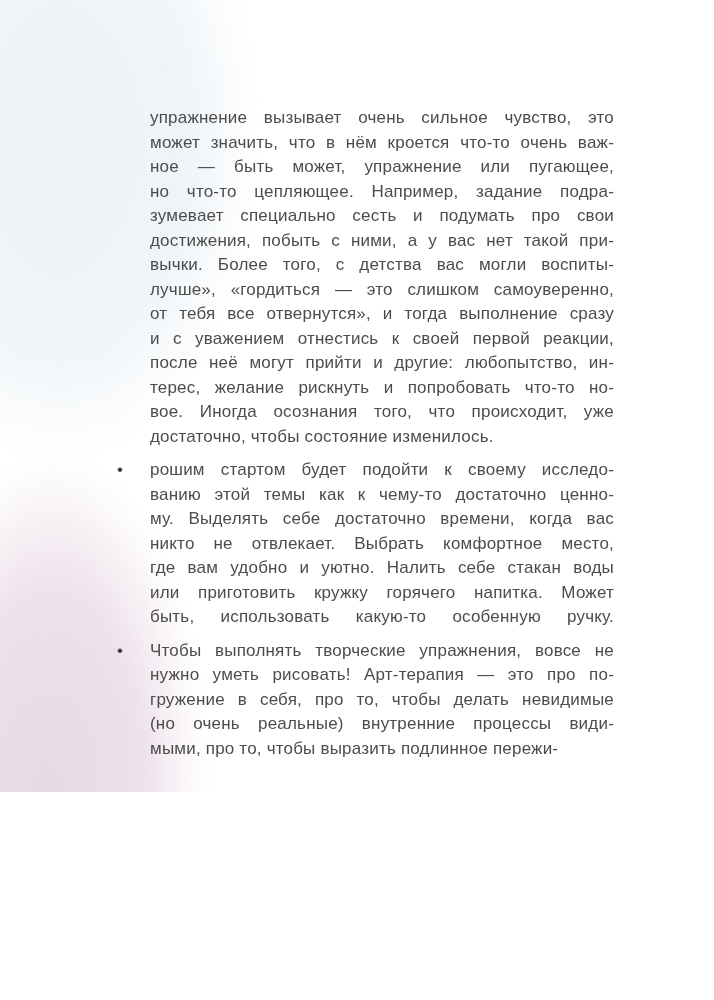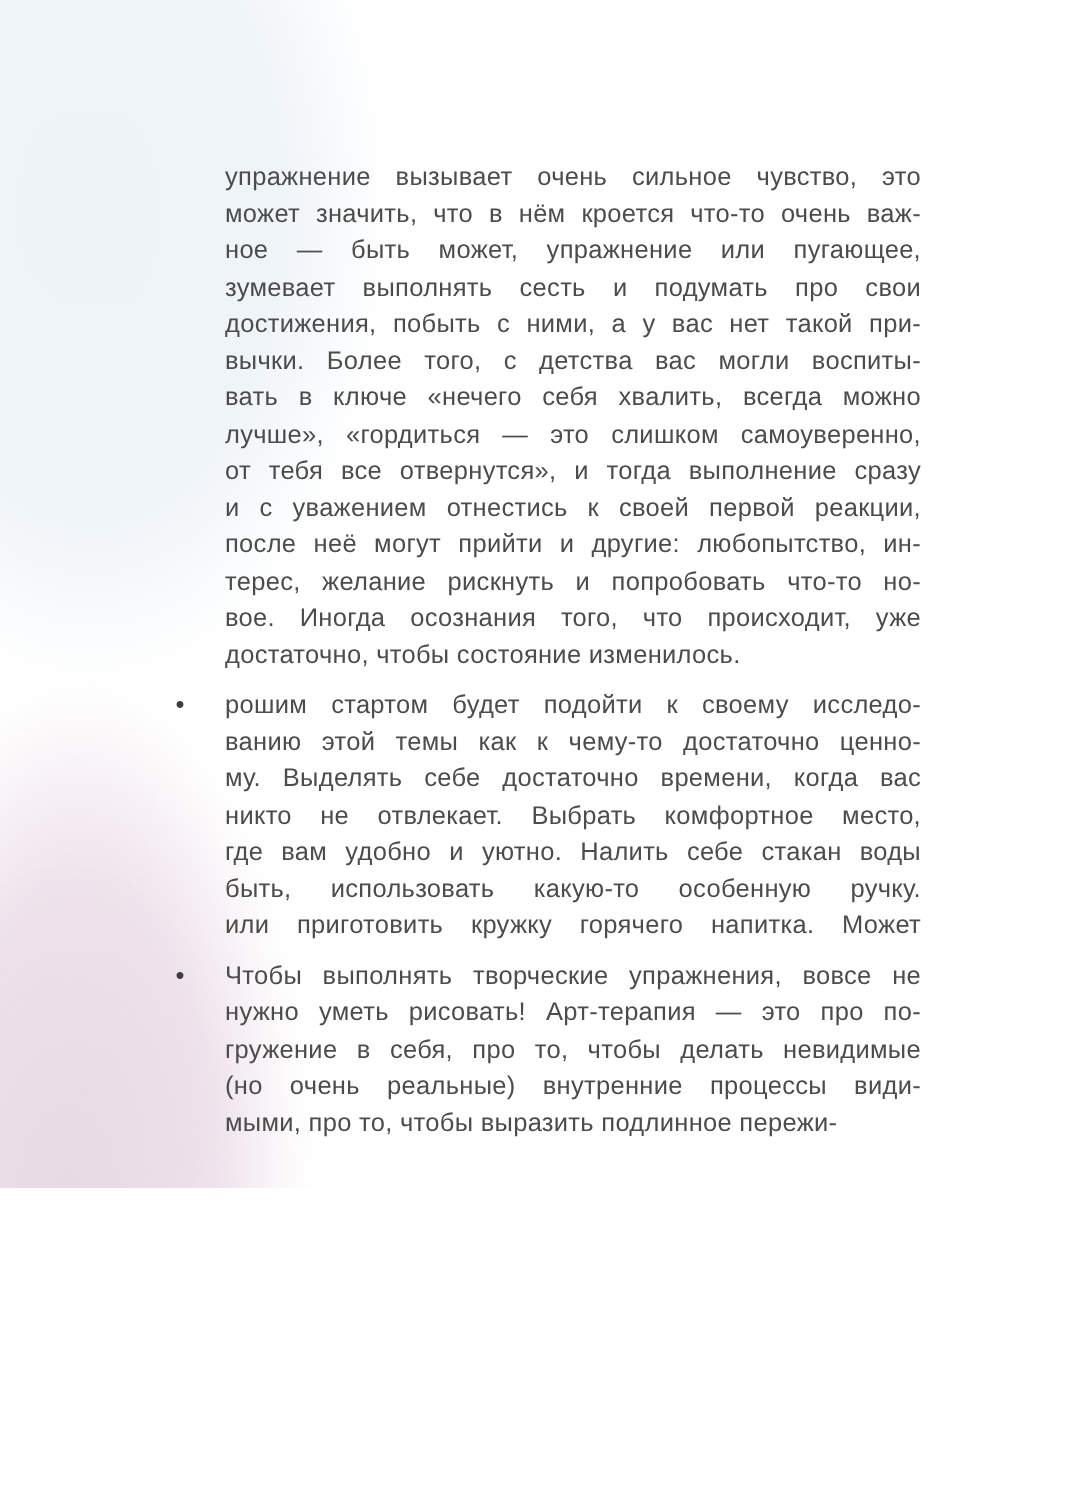--- a/index.html
+++ b/index.html
@@ -99,45 +99,45 @@
   <div class="blob blob-bottom-inner"></div>
 
   <main class="text-column">
 
     <section class="paragraph">
       <div class="lines">
 
       <div class="line">упражнение вызывает очень сильное чувство, это</div>
           <div class="line">может значить, что в нём кроется что-то очень важ-</div>
           <div class="line">ное — быть может, упражнение или пугающее,</div>
-          <div class="line">зумевает выполнять сесть и подумать про свои</div>
+          <div class="line">но что-то цепляющее. Например, задание подра-</div>
+          <div class="line">зумевает специально сесть и подумать про свои</div>
           <div class="line">достижения, побыть с ними, а у вас нет такой при-</div>
           <div class="line">вычки. Более того, с детства вас могли воспиты-</div>
-          <div class="line">вать в ключе «нечего себя хвалить, всегда можно</div>
           <div class="line">лучше», «гордиться — это слишком самоуверенно,</div>
           <div class="line">от тебя все отвернутся», и тогда выполнение сразу</div>
           <div class="line">и с уважением отнестись к своей первой реакции,</div>
           <div class="line">после неё могут прийти и другие: любопытство, ин-</div>
           <div class="line">терес, желание рискнуть и попробовать что-то но-</div>
           <div class="line">вое. Иногда осознания того, что происходит, уже</div>
           <div class="line last">достаточно, чтобы состояние изменилось.</div>
         </div>
     </section>
 
     <section class="paragraph bulleted">
       <span class="bullet">•</span>
       <div class="lines">
 
           <div class="line">рошим стартом будет подойти к своему исследо-</div>
           <div class="line">ванию этой темы как к чему-то достаточно ценно-</div>
           <div class="line">му. Выделять себе достаточно времени, когда вас</div>
           <div class="line">никто не отвлекает. Выбрать комфортное место,</div>
           <div class="line">где вам удобно и уютно. Налить себе стакан воды</div>
+          <div class="line">или приготовить кружку горячего напитка. Может</div>
           <div class="line">быть, использовать какую-то особенную ручку.</div>
-          <div class="line">или приготовить кружку горячего напитка. Может</div>
         </div>
     </section>
 
     <section class="paragraph bulleted">
       <span class="bullet">•</span>
       <div class="lines">
 
       <div class="line">Чтобы выполнять творческие упражнения, вовсе не</div>
           <div class="line">нужно уметь рисовать! Арт-терапия — это про по-</div>
           <div class="line">гружение в себя, про то, чтобы делать невидимые</div>

